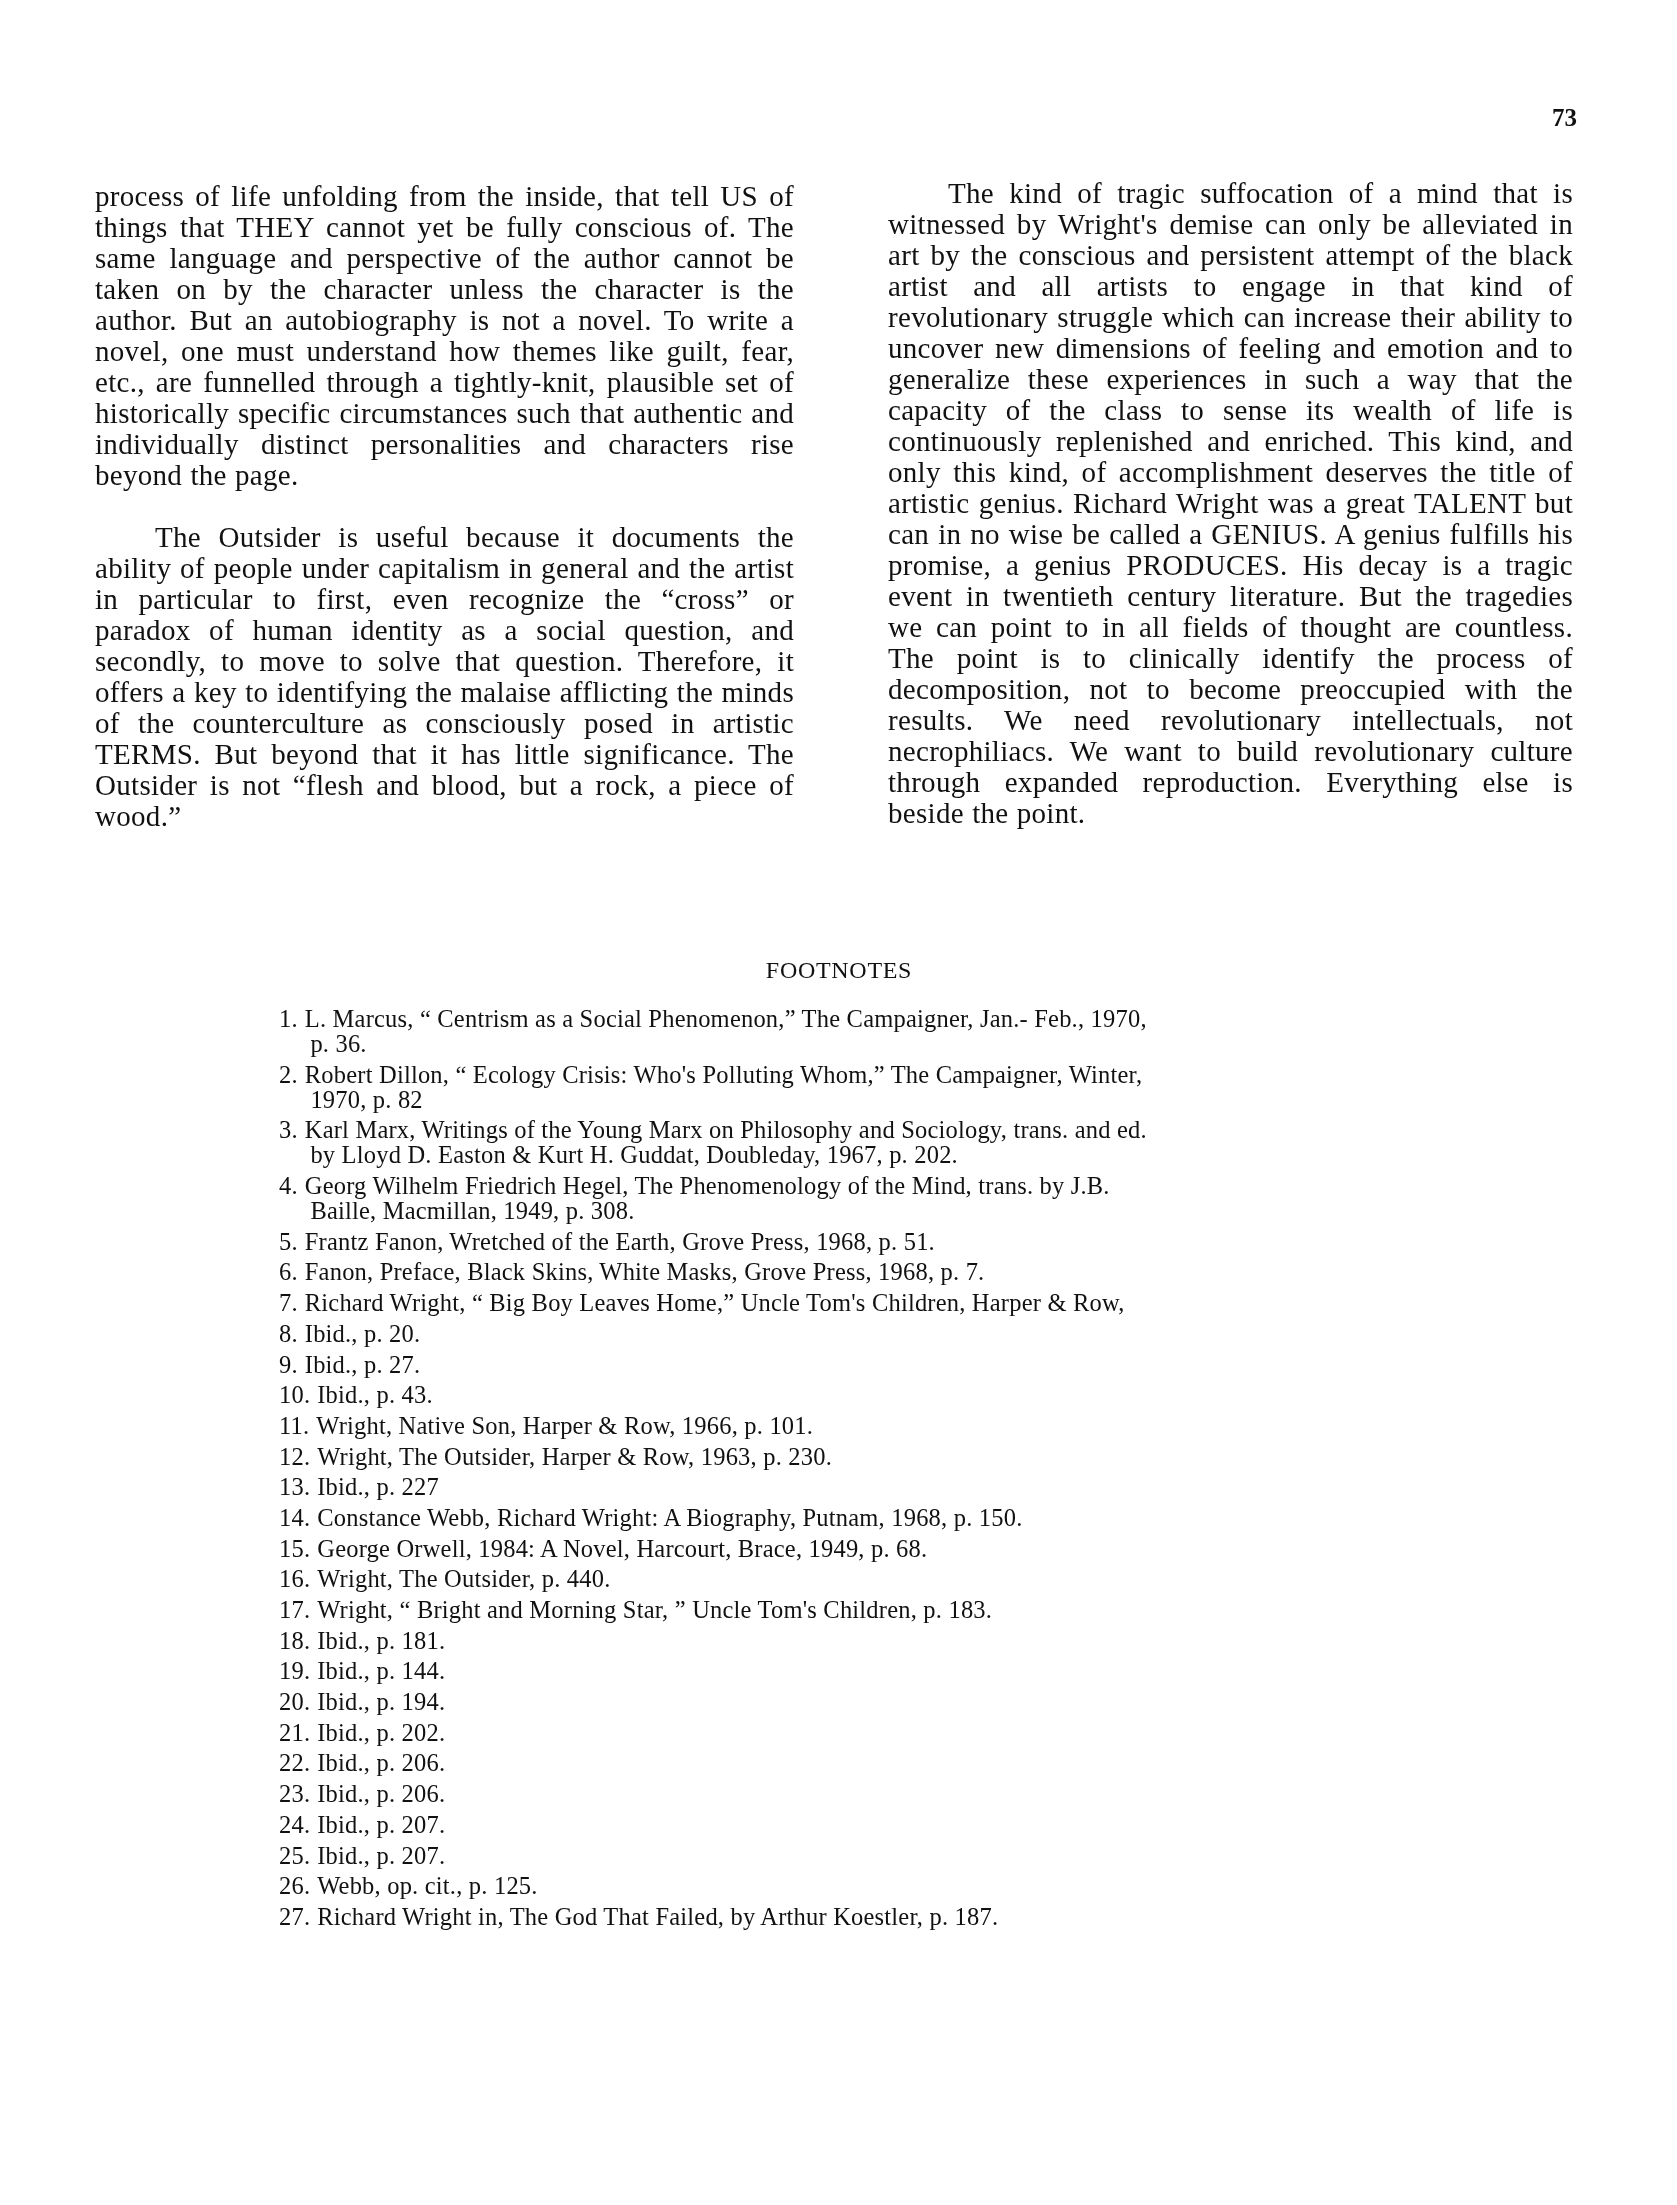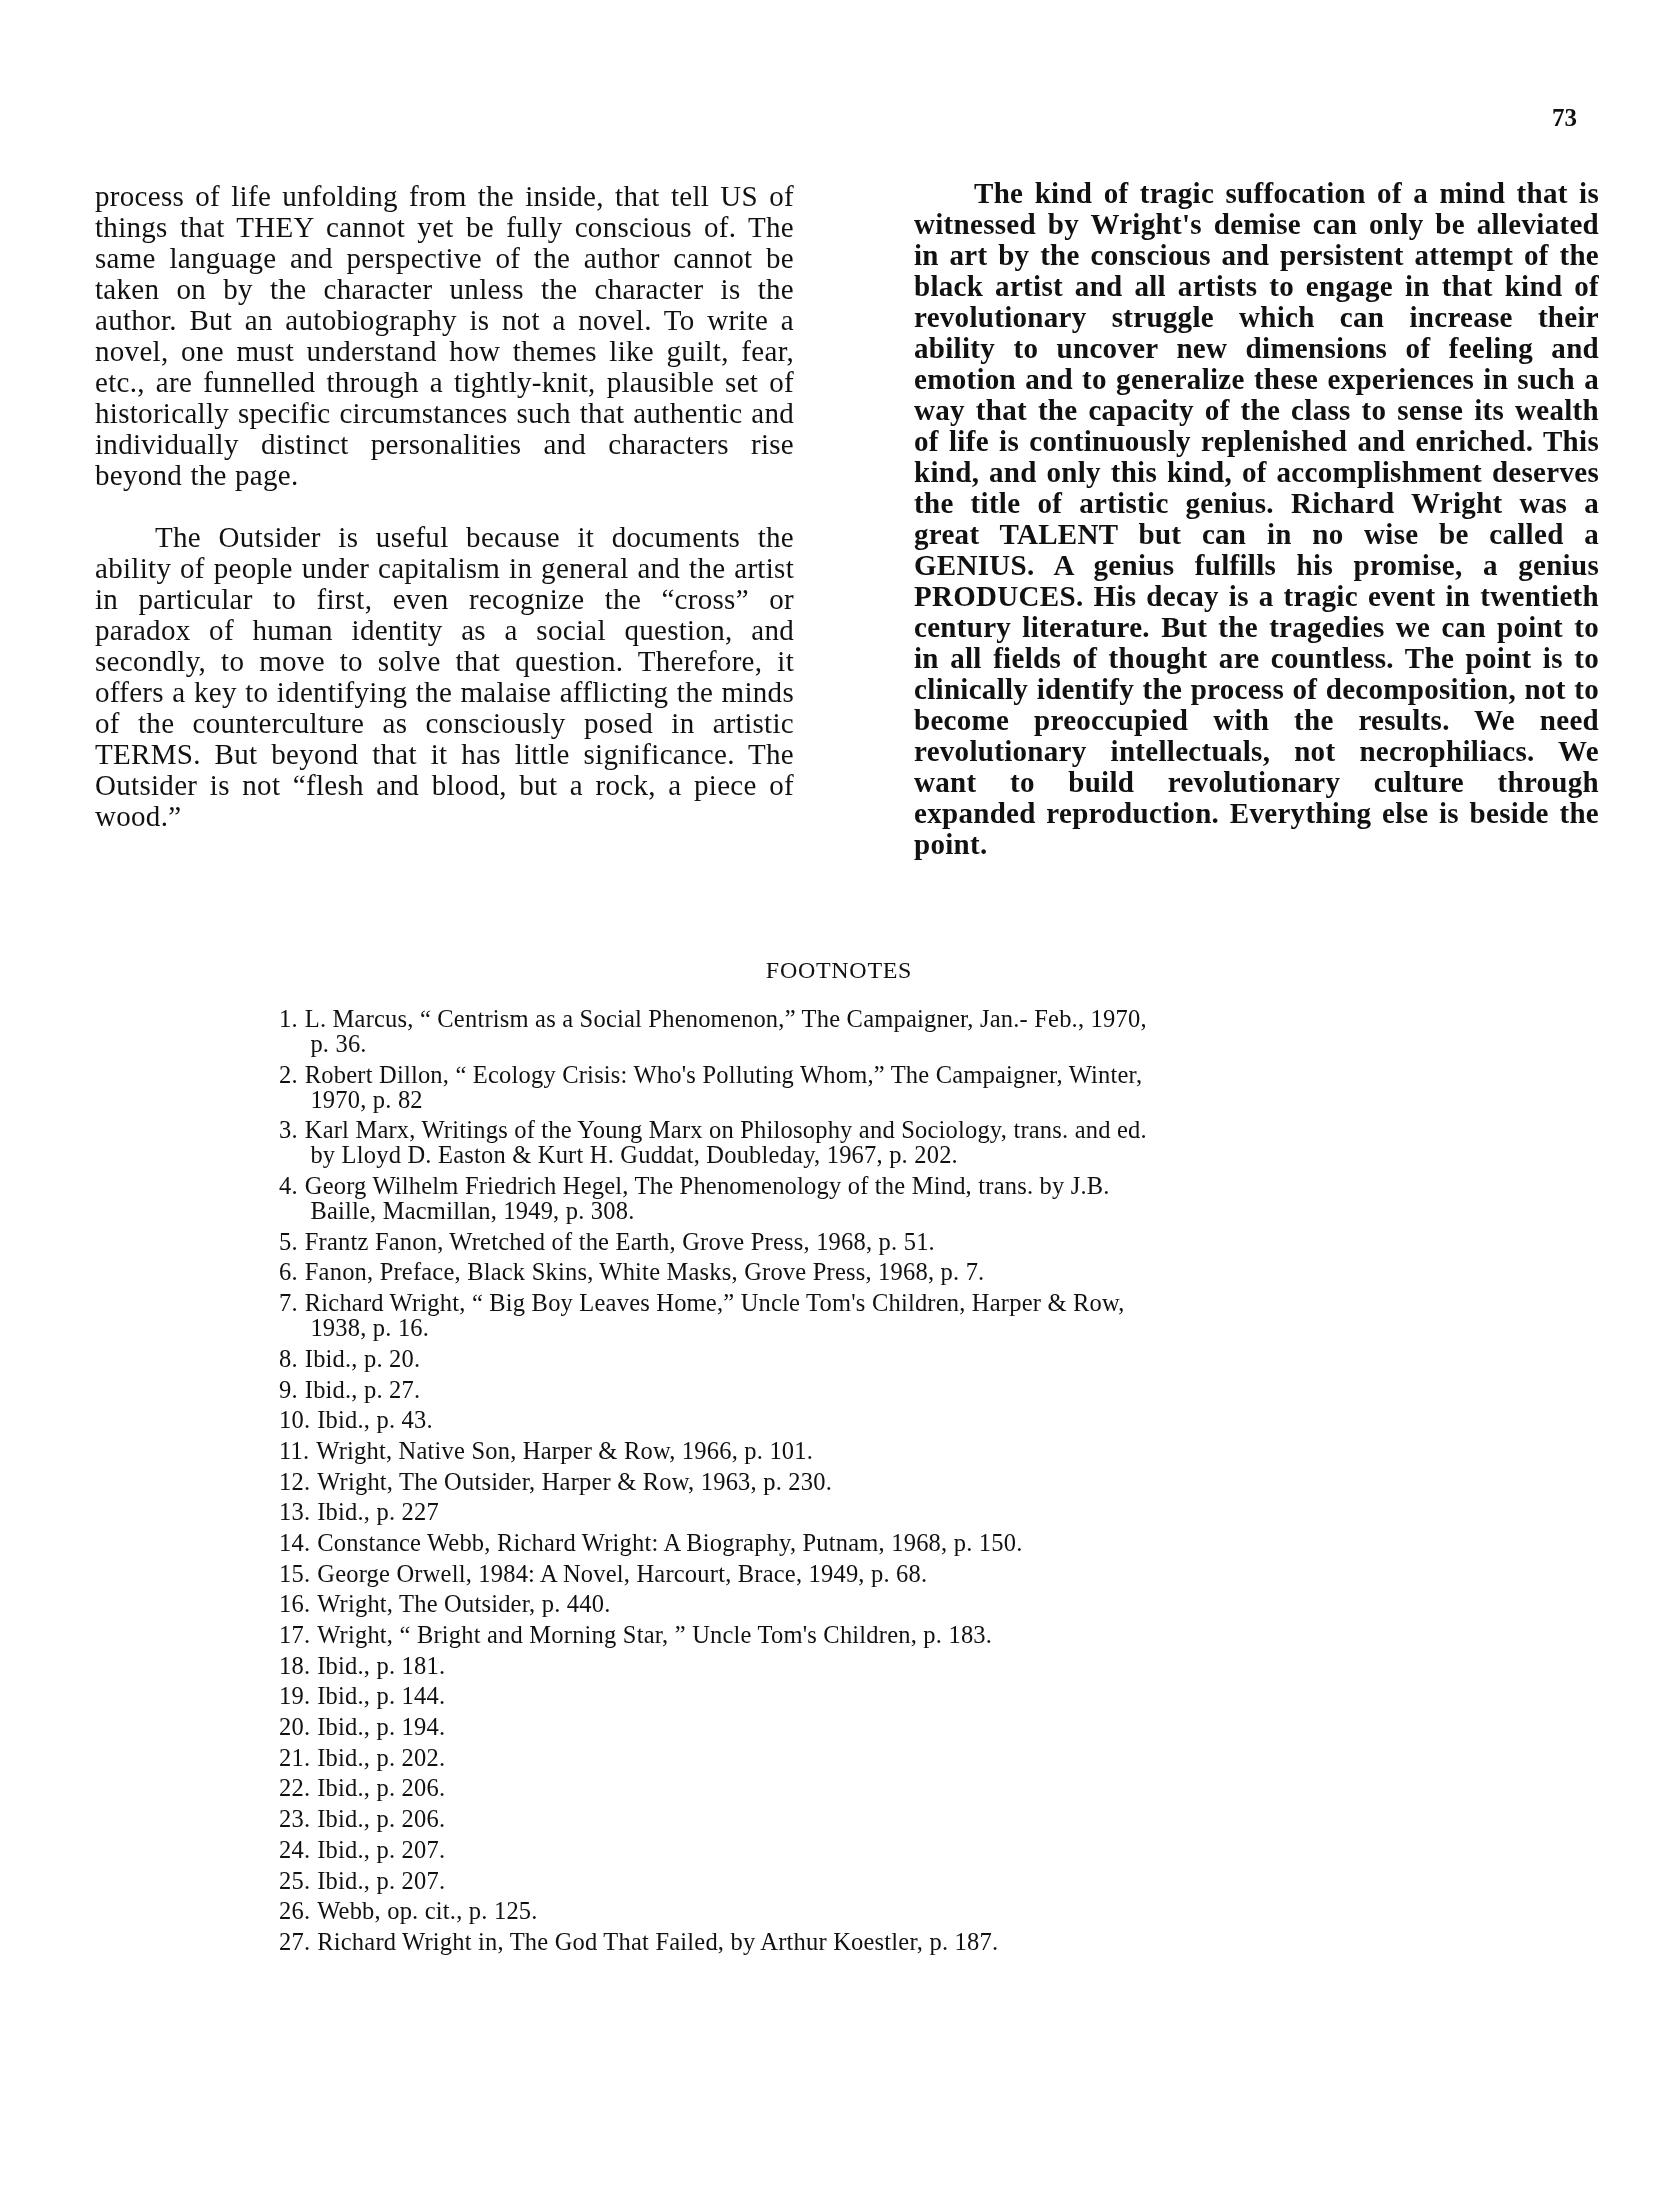--- a/index.html
+++ b/index.html
@@ -43,24 +43,23 @@
       text-indent: 60px;
     }
     .column p + p {
       margin-top: 31px;
     }
     .col-left {
       left: 95px;
       width: 699px;
     }
     .col-right {
-      left: 914px;
+      left: 888px;
       width: 685px;
       top: 178px;
-      font-weight: bold;
     }
     .footnotes-heading {
       position: absolute;
       top: 940px;
       left: 0;
       width: 1678px;
       text-align: center;
       font-size: 24px;
       line-height: 31px;
       letter-spacing: 0.7px;
@@ -158,21 +157,20 @@
   <li class="footnote">
     <span class="fn-num">6.</span>
     <span class="fn-text">
       <span class="fn-line"><span>Fanon, Preface, Black </span><span class="ul">Skins</span><span>, </span><span class="ul">White Masks</span><span>, Grove Press, 1968, p. 7.</span></span>
     </span>
   </li>
   <li class="footnote">
     <span class="fn-num">7.</span>
     <span class="fn-text">
       <span class="fn-line">Richard Wright, “ Big Boy Leaves Home,” Uncle Tom's Children, Harper &amp; Row,</span>
-      <span class="fn-line cont">1938, p. 16.</span>
     </span>
   </li>
   <li class="footnote">
     <span class="fn-num">8.</span>
     <span class="fn-text">
         <span class="fn-line">Ibid., p. 20.</span>
       </span>
   </li>
   <li class="footnote">
     <span class="fn-num">9.</span>

